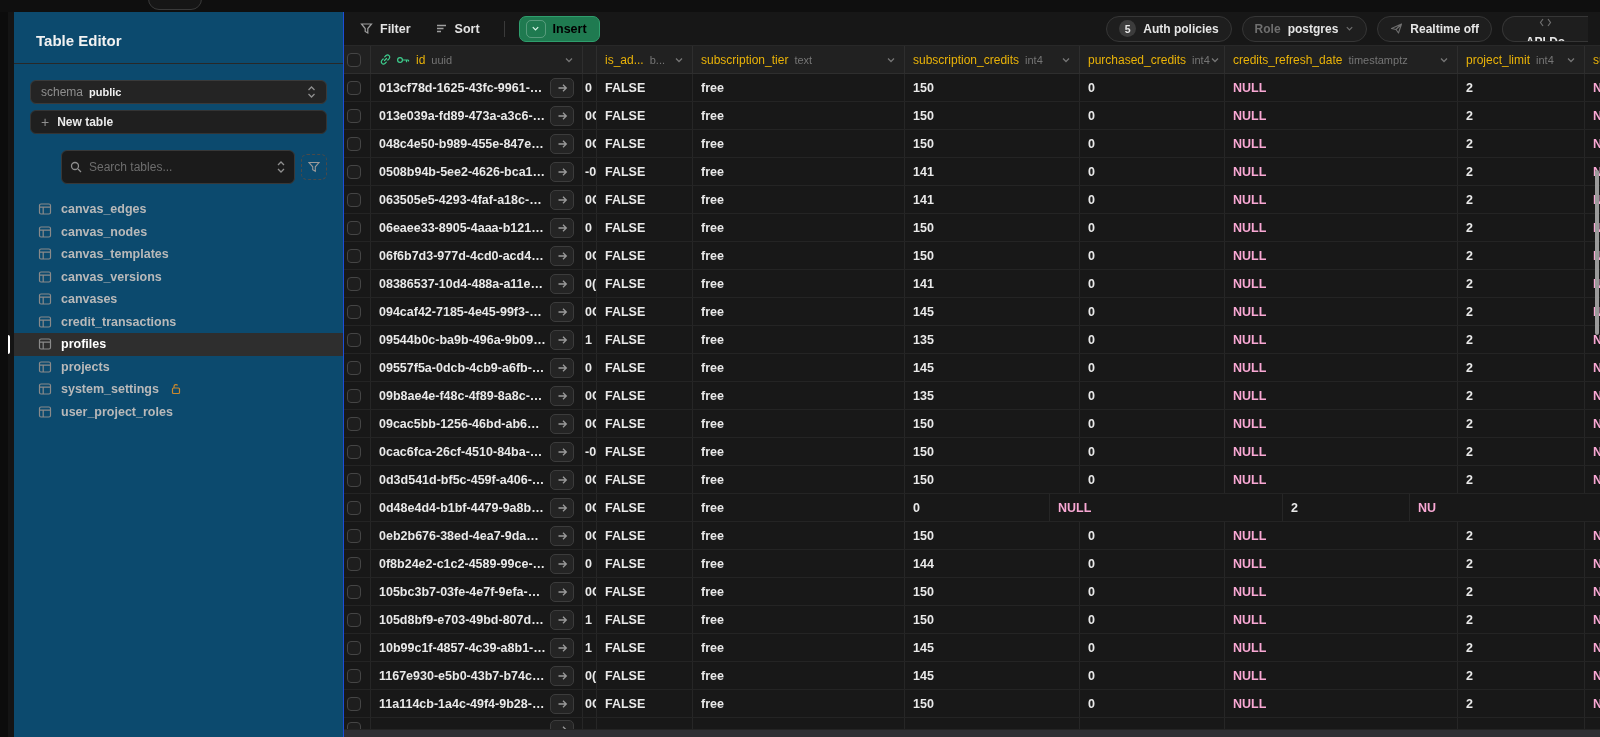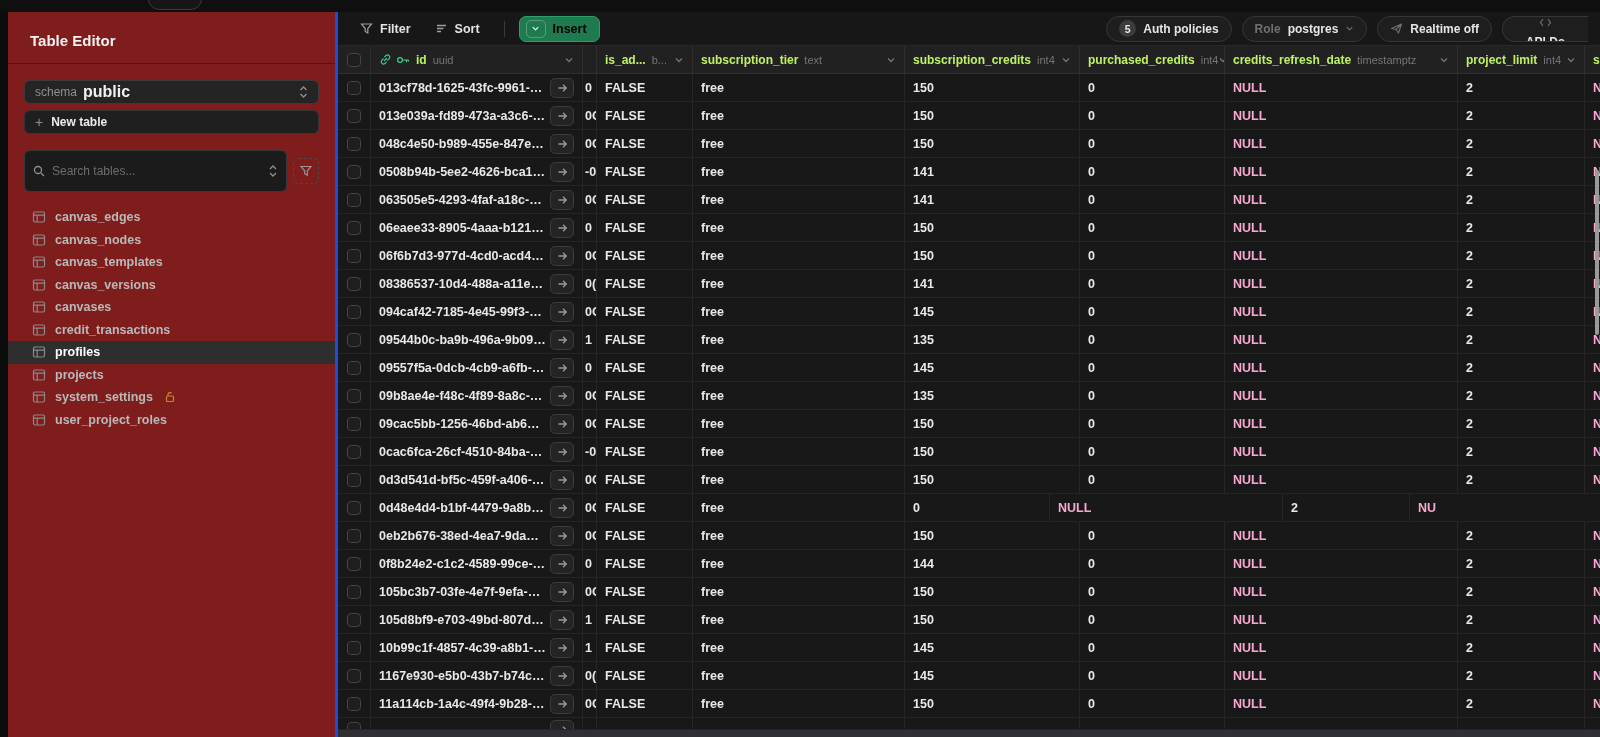--- a/index.html
+++ b/index.html
@@ -9,37 +9,37 @@
     background:#141414; font-family:"Liberation Sans", sans-serif;
     -webkit-font-smoothing:antialiased; color:#e8e8e8;
   }
   
   .top-strip { position:absolute; left:0; top:0; width:1600px; height:12px; background:#0f0f0f; z-index:5; }
   .top-pill { position:absolute; left:148px; top:-12px; width:54px; height:22px; border:1px solid #3a3a3a;
     border-radius:11px; background:#161616; }
   
   .left-rail { position:absolute; left:0; top:12px; width:8px; height:725px; background:#0c0c0c; z-index:4; }
   
-  .sidebar { position:absolute; left:8px; top:12px; width:330px; height:725px; background:#7f1d1d;
-    border-right:3px solid #1d4ed8; z-index:3; }
+  .sidebar { position:absolute; left:14px; top:12px; width:330px; height:725px; background:#0c4a6e;
+    border-right:1px solid #1d4ed8; z-index:3; }
   .sb-title { padding:20px 22px 14px 22px; font-size:15px; font-weight:700; color:#f2f2f2; }
   .sb-divider { height:1px; background:#282828; }
   .sb-controls { padding:16px 16px 0 16px; }
   .schema-select { display:flex; align-items:center; gap:6px; height:24px; padding:0 10px;
     background:#242424; border:1px solid #3a3a3a; border-radius:6px; cursor:pointer; }
   .schema-select .dim { color:#8f8f8f; font-size:12px; }
-  .schema-select .val { color:#f0f0f0; font-size:16px; font-weight:700; }
+  .schema-select .val { color:#f0f0f0; font-size:11px; font-weight:700; }
   .schema-select .updown { margin-left:auto; color:#8f8f8f; }
   .new-table-btn { display:flex; align-items:center; gap:8px; height:24px; padding:0 10px; margin-top:6px;
     background:#1f1f1f; border:1px solid #343434; border-radius:6px; cursor:pointer; }
   .new-table-btn .plus { color:#8f8f8f; font-size:14px; line-height:1; }
   .new-table-btn .lbl { color:#ececec; font-size:12px; font-weight:700; }
   .search-row { display:flex; align-items:center; gap:6px; margin-top:16px; }
-  .search-input { flex:1; display:flex; align-items:center; gap:7px; height:42px; padding:0 8px;
-    border:1px solid #383838; border-radius:6px; background:#1b1b1b; }
+  .search-input { flex:1; display:flex; align-items:center; gap:7px; height:34px; padding:0 8px;
+    border:1px solid #383838; border-radius:6px; background:#1b1b1b;margin-left:31px; }
   .search-input .ph { color:#6d6d6d; font-size:12px; }
   .search-input .unfold { margin-left:auto; color:#8f8f8f; }
   .filter-mini-btn { width:26px; height:26px; border:1px dashed #4a4a4a; border-radius:6px;
     display:flex; align-items:center; justify-content:center; color:#9a9a9a; cursor:pointer; background:transparent; }
   .table-list { margin-top:14px; }
   .tbl-item { position:relative; display:flex; align-items:center; gap:9px; height:22.5px; padding-left:24px;
     cursor:pointer; color:#b9b9b9; }
   .tbl-item .ticon { color:#8a8a8a; display:flex; }
   .tbl-item .tlabel { font-size:12.5px; font-weight:600; }
   .tbl-item.selected { background:#2e2e2e; color:#ffffff; }
@@ -81,21 +81,21 @@
   .c-id { width:212px; }
   .c-frag { width:14px; padding:0 2px; }
   .c-bool { width:96px; }
   .c-tier { width:212px; }
   .c-subcred { width:175px; }
   .c-purch { width:145px; }
   .c-refresh { width:233px; }
   .c-limit { width:127px; }
   .c-last { width:80px; border-right:none; }
   .checkbox { width:14px; height:14px; border:1px solid #454545; border-radius:4px; background:#1e1e1e; cursor:pointer; }
-  .hname { font-size:12px; font-weight:700; color:#bef264; }
+  .hname { font-size:12px; font-weight:400; color:#eab308; }
   .htype { font-size:11px; font-weight:400; color:#757575; margin-left:6px; }
   .hchev { margin-left:auto; color:#757575; display:flex; }
   .hicons { display:flex; align-items:center; gap:4px; margin-right:6px; color:#3ecf8e; }
   .id-cell-inner { display:flex; align-items:center; width:100%; }
   .uuid-text { overflow:hidden; text-overflow:ellipsis; flex:1; }
   .expand-btn { flex:none; margin-left:4px; width:24px; height:20px; display:flex; align-items:center; justify-content:center;
     background:#242424; border:1px solid #3c3c3c; border-radius:5px; color:#9a9a9a; cursor:pointer; }
   .null-val { color:#f9a8d4; }
   .num-val { font-weight:700; }
   .partial-row { height:12px; overflow:hidden; }

